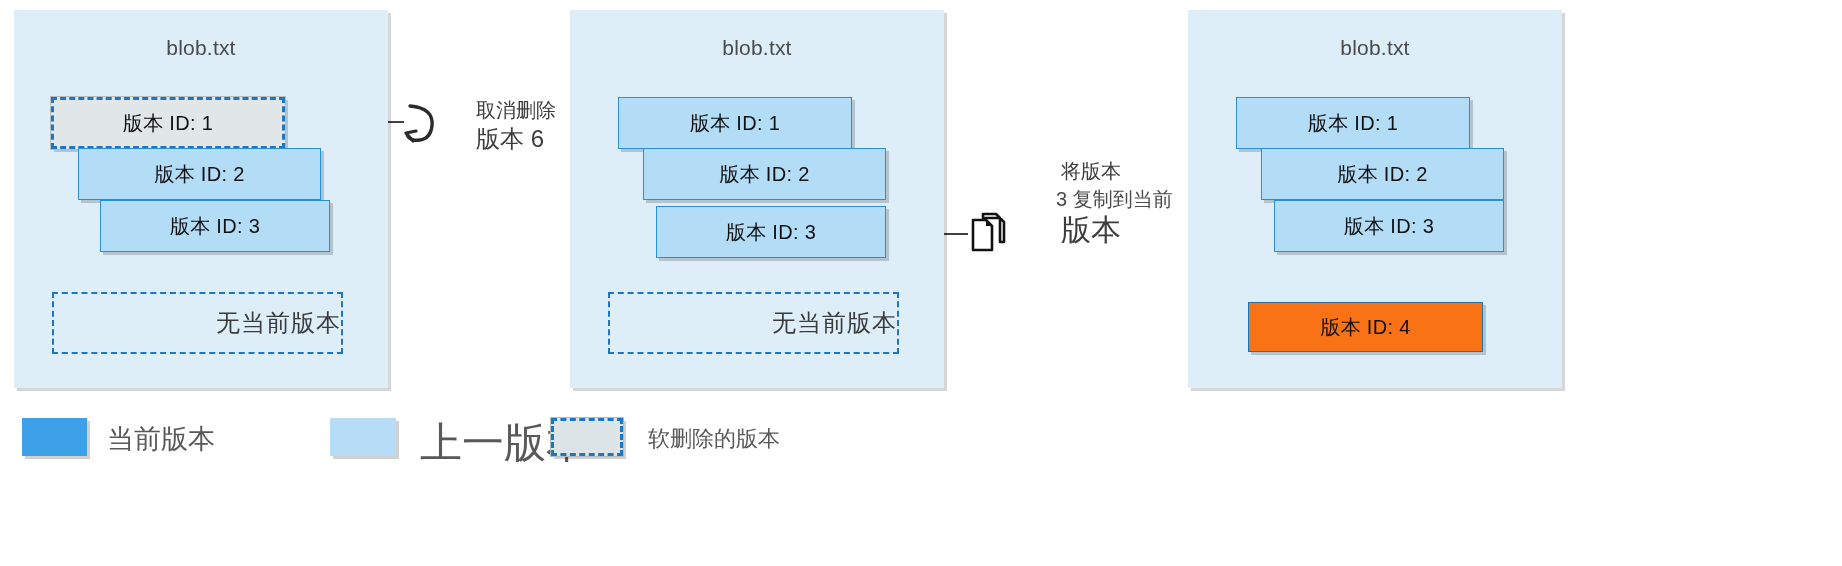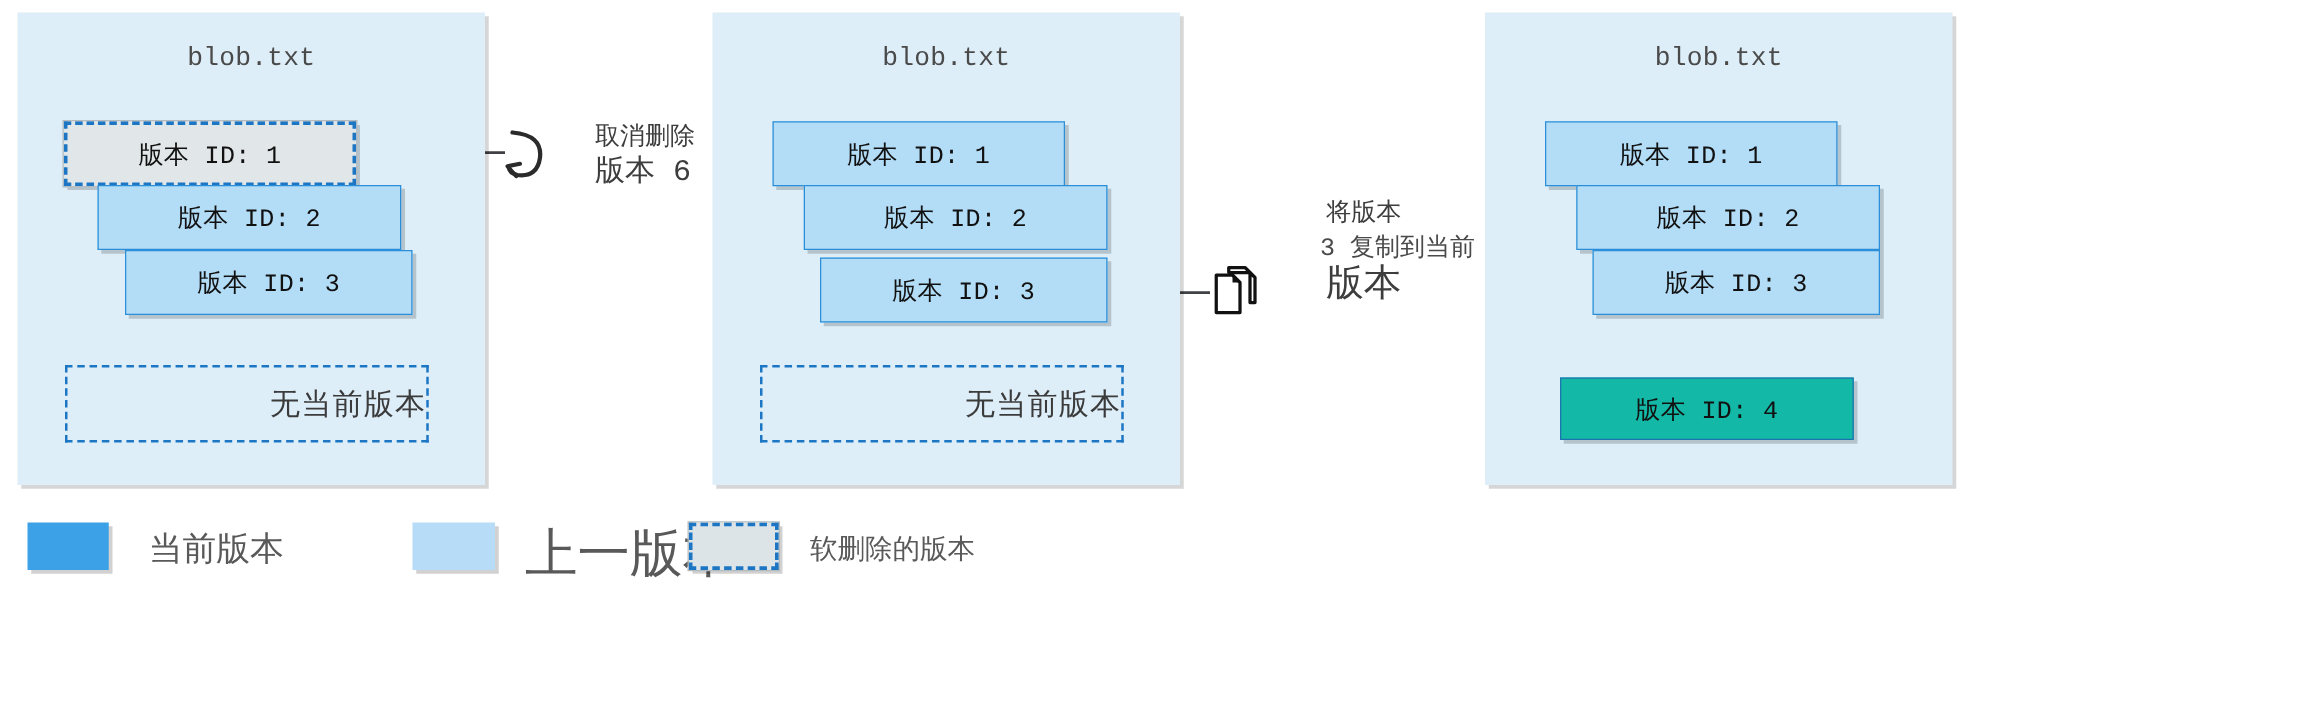--- a/index.html
+++ b/index.html
@@ -10,21 +10,20 @@
   body {
     font-family: "Liberation Sans", "DejaVu Sans", sans-serif;
     -webkit-font-smoothing: antialiased;
   }
   #stage {
     position: relative;
     width: 1842px;
     height: 566px;
     background: #ffffff;
     overflow: hidden;
-    font-family: Liberation Mono, monospace;
   }
 
   
   .panel {
     position: absolute;
     background: #ddeef9;
     box-shadow: 3px 3px 0 0 rgba(0,0,0,0.16);
     box-sizing: border-box;
   }
   .panel-title {
@@ -48,21 +47,21 @@
     font-size: 20px;
     color: #111111;
     box-shadow: 3px 3px 0 0 rgba(0,0,0,0.18);
     letter-spacing: 0.3px;
   }
   .chip.previous {
     background: #b3dcf7;
     border: 1px solid #2a8fd8;
   }
   .chip.current {
-    background: #14b8a6;
+    background: #f97316;
     border: 1px solid #1b73b0;
   }
   .chip.softdeleted {
     background: #e1e6e8;
     border: 3px dashed #1c76c4;
     outline: 1px solid #b4bbbf;
   }
 
   
   .nocurrent {
@@ -232,21 +231,21 @@
     <span>版本 ID: 2</span>
   </div>
   <div class="chip previous" style="left:1274px;top:200px;width:230px;height:52px;">
     <span>版本 ID: 3</span>
   </div>
   <div class="chip current" style="left:1248px;top:302px;width:235px;height:50px;">
     <span>版本 ID: 4</span>
   </div>
 
   <div class="legend-swatch current" style="left:22px;top:418px;width:65px;height:38px;"></div>
-  <div class="legend-label" style="left:119px;top:421px;">当前版本</div>
+  <div class="legend-label" style="left:107px;top:421px;">当前版本</div>
 
   <div class="legend-swatch previous" style="left:330px;top:418px;width:66px;height:38px;"></div>
   <div class="legend-label" style="left:420px;top:415px;font-size:42px;">上一版本</div>
 
   <div class="legend-swatch softdeleted" style="left:551px;top:418px;width:72px;height:38px;"></div>
   <div class="legend-label small" style="left:648px;top:424px;font-size:22px;">软删除的版本</div>
 
 </div>
 
 </body></html>

